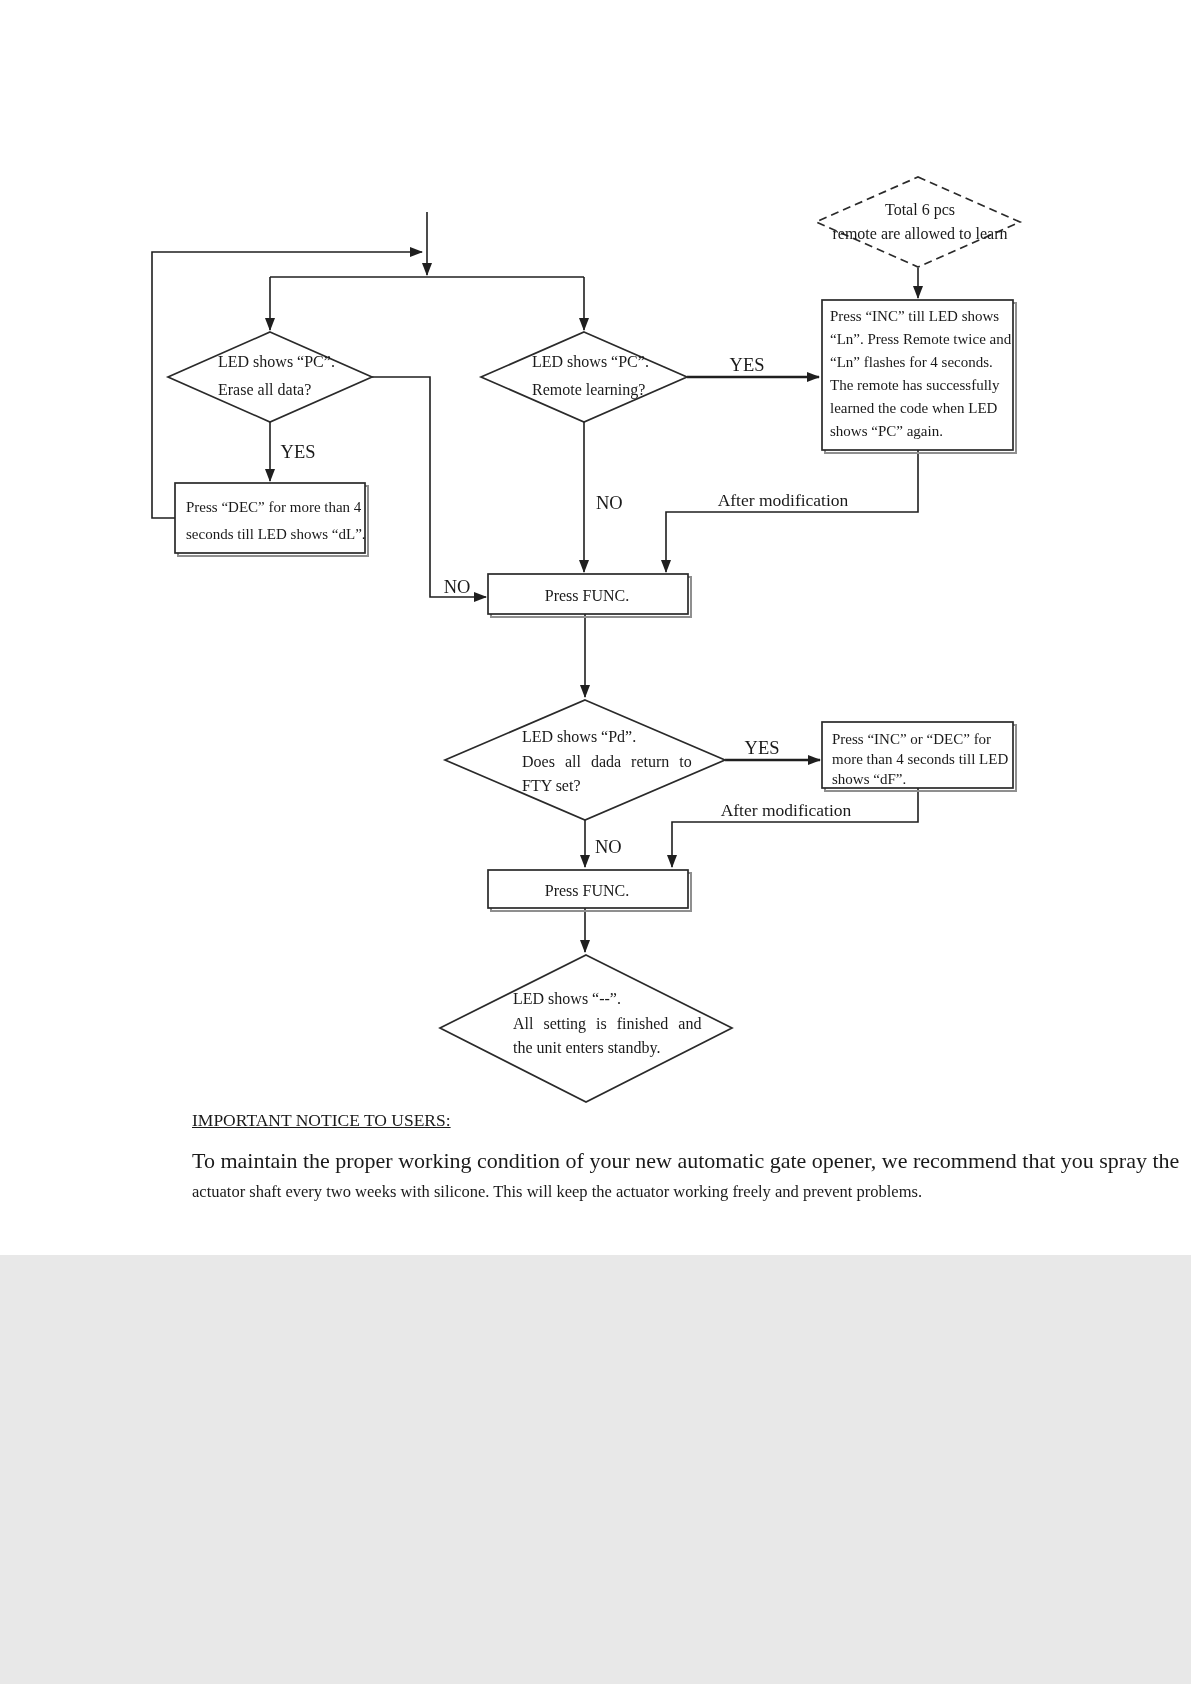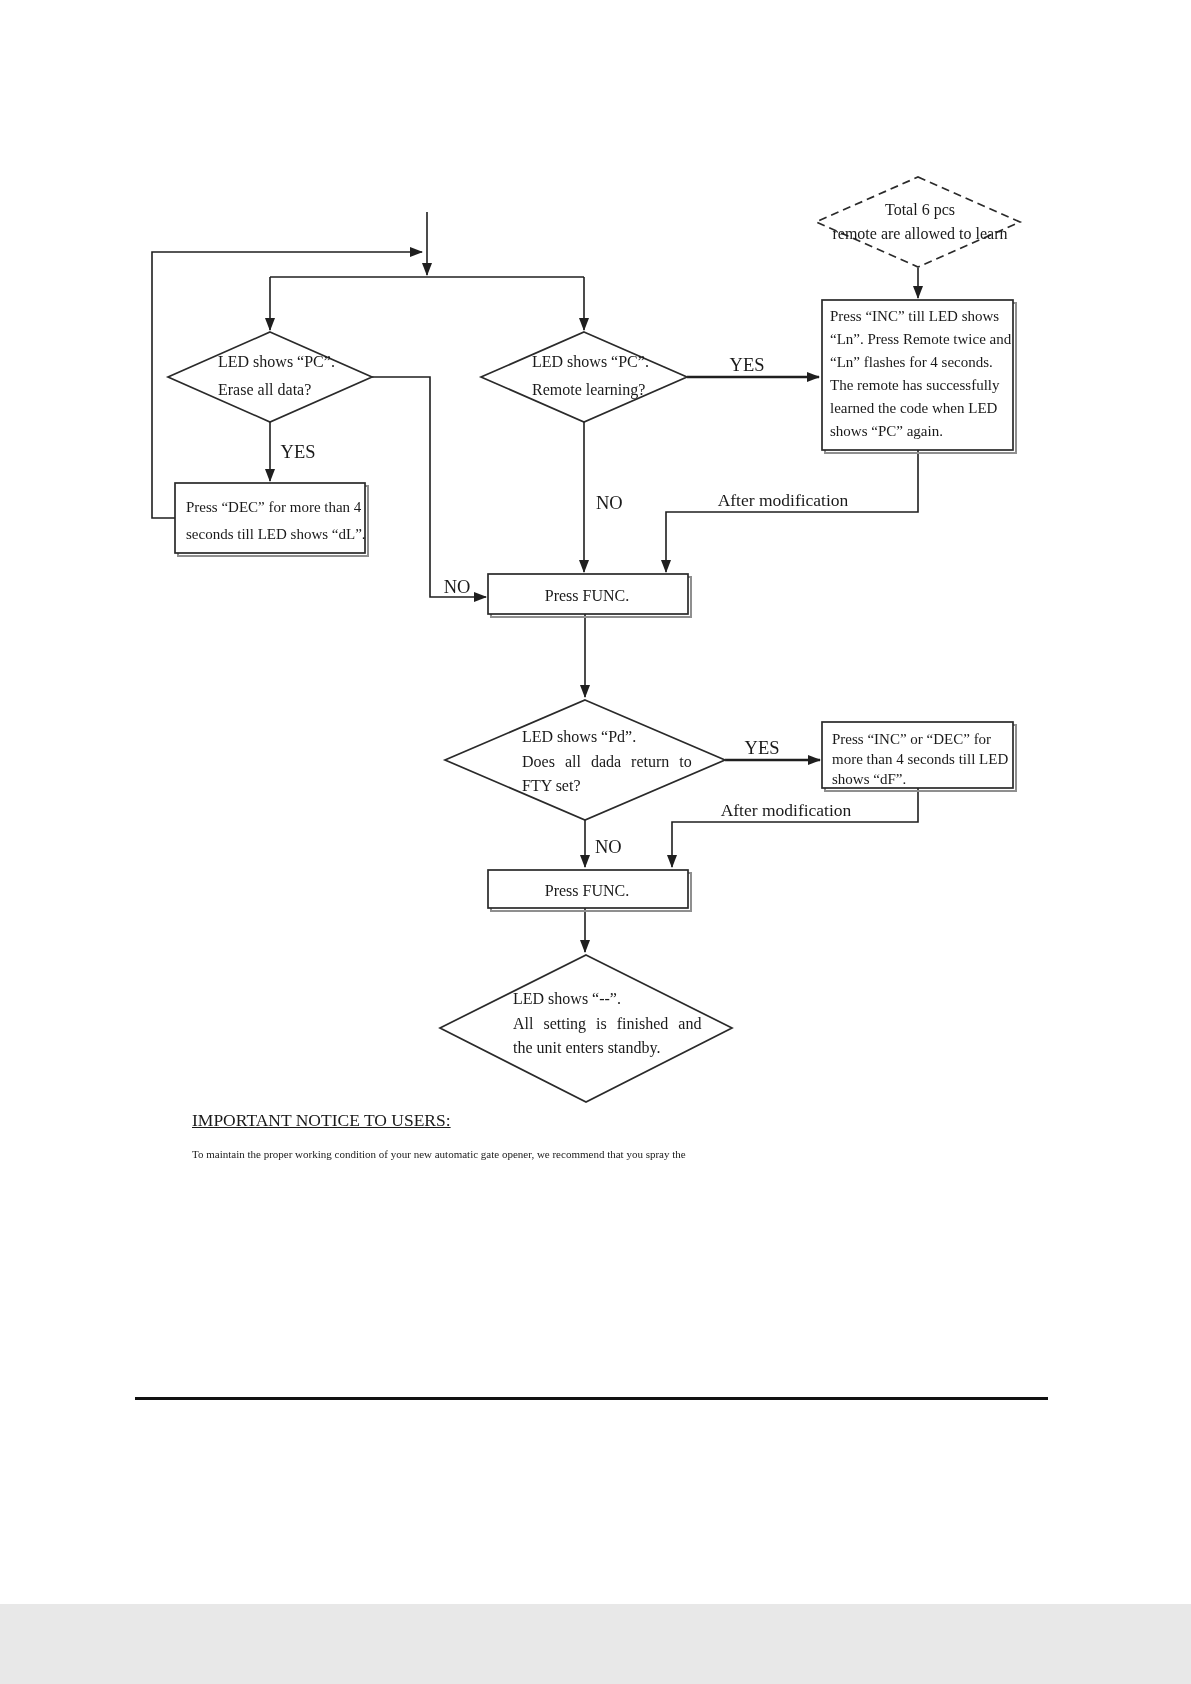--- a/index.html
+++ b/index.html
@@ -1,18 +1,18 @@
 <!DOCTYPE html>
 <html><head>
 <meta charset="utf-8">
 <style>
   html,body{margin:0;padding:0;background:#e8e8e8;}
   #page{
     position:relative;
-    width:1191px;height:1604px;
+    width:1191px;height:1255px;
     background:#ffffff;
     font-family:"Liberation Serif","DejaVu Serif",serif;
     color:#1a1a1a;
     overflow:hidden;
   }
   svg{position:absolute;left:0;top:0;}
   svg text{
     font-family:"Liberation Serif","DejaVu Serif",serif;
     fill:#1a1a1a;
   }
@@ -21,21 +21,21 @@
   .lbl{font-size:18.5px;}
   .lbl-am{font-size:17.5px;}
   .wsp{word-spacing:6px;}
   .shape{fill:#ffffff;stroke:#2a2a2a;stroke-width:1.7;}
   .shadow{fill:none;stroke:#8f8f8f;stroke-width:2;}
   .conn{fill:none;stroke:#1f1f1f;stroke-width:1.6;}
   .conn-thick{fill:none;stroke:#1f1f1f;stroke-width:2.7;}
   .dashed{stroke-dasharray:8 5;}
   .notice{position:absolute;left:192px;white-space:nowrap;}
   .notice-h{top:1110px;font-size:17.5px;text-decoration:underline;}
-  .notice-l1{top:1148px;font-size:11px;}
+  .notice-l1{top:1148px;font-size:22px;}
   .notice-l2{top:1182px;font-size:16.5px;}
   .footer-rule{
     position:absolute;left:135px;top:1397px;
     width:913px;height:3px;background:#111111;
   }
 </style>
 </head>
 <body>
 
 <div id="page">
@@ -119,16 +119,17 @@
     <text class="lbl" x="596" y="509">NO</text>
     <text class="lbl-am" text-anchor="middle" x="783" y="506">After modification</text>
     <text class="lbl" text-anchor="middle" x="457" y="593">NO</text>
     <text class="lbl" text-anchor="middle" x="762" y="754">YES</text>
     <text class="lbl-am" text-anchor="middle" x="786" y="816">After modification</text>
     <text class="lbl" x="595" y="853">NO</text>
   </svg>
 
   <div class="notice notice-h">IMPORTANT NOTICE TO USERS:</div>
   <div class="notice notice-l1">To maintain the proper working condition of your new automatic gate opener, we recommend that you spray the</div>
+  <div class="notice notice-l2">actuator shaft every two weeks with silicone. This will keep the actuator working freely and prevent problems.</div>
 
   <div class="footer-rule"></div>
 
 </div>
 
 </body></html>

